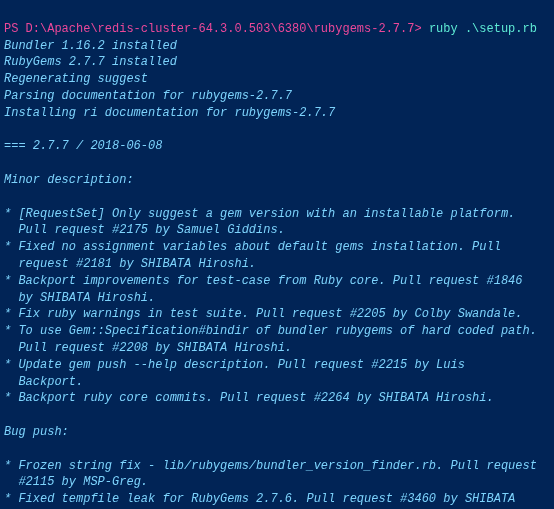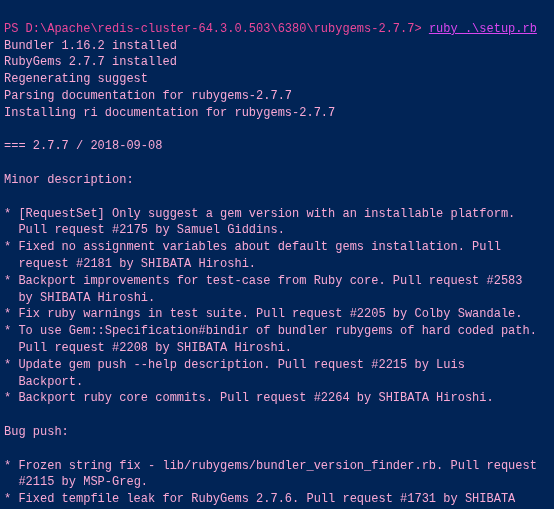--- a/index.html
+++ b/index.html
@@ -18,60 +18,60 @@
       overflow: hidden;
     }
     .terminal {
       white-space: pre-wrap;
       word-wrap: break-word;
     }
     .prompt-path {
       color: #ec4899;
     }
     .command {
-      color: #d946ef;
-      text-decoration: underline;
+      color: #5eead4;
     }
     .output {
-      color: #f9a8d4;
+      color: #7dd3fc;
+      font-style: italic;
     }
   </style>
 </head>
 <body>
 
 <div class="terminal">
 <span class="prompt-path">PS D:\Apache\redis-cluster-64.3.0.503\6380\rubygems-2.7.7&gt;</span> <span class="command">ruby .\setup.rb</span>
 <span class="output">Bundler 1.16.2 installed</span>
 <span class="output">RubyGems 2.7.7 installed</span>
 <span class="output">Regenerating suggest</span>
 <span class="output">Parsing documentation for rubygems-2.7.7</span>
 <span class="output">Installing ri documentation for rubygems-2.7.7</span>
 <span class="output"></span>
-<span class="output">=== 2.7.7 / 2018-09-08</span>
+<span class="output">=== 2.7.7 / 2018-06-08</span>
 <span class="output"></span>
 <span class="output">Minor description:</span>
 <span class="output"></span>
 <span class="output">* [RequestSet] Only suggest a gem version with an installable platform.</span>
 <span class="output">  Pull request #2175 by Samuel Giddins.</span>
 <span class="output">* Fixed no assignment variables about default gems installation. Pull</span>
 <span class="output">  request #2181 by SHIBATA Hiroshi.</span>
-<span class="output">* Backport improvements for test-case from Ruby core. Pull request #2583</span>
+<span class="output">* Backport improvements for test-case from Ruby core. Pull request #1846</span>
 <span class="output">  by SHIBATA Hiroshi.</span>
 <span class="output">* Fix ruby warnings in test suite. Pull request #2205 by Colby Swandale.</span>
 <span class="output">* To use Gem::Specification#bindir of bundler rubygems of hard coded path.</span>
 <span class="output">  Pull request #2208 by SHIBATA Hiroshi.</span>
 <span class="output">* Update gem push --help description. Pull request #2215 by Luis</span>
 <span class="output">  Backport.</span>
 <span class="output">* Backport ruby core commits. Pull request #2264 by SHIBATA Hiroshi.</span>
 <span class="output"></span>
 <span class="output">Bug push:</span>
 <span class="output"></span>
 <span class="output">* Frozen string fix - lib/rubygems/bundler_version_finder.rb. Pull request</span>
 <span class="output">  #2115 by MSP-Greg.</span>
-<span class="output">* Fixed tempfile leak for RubyGems 2.7.6. Pull request #1731 by SHIBATA</span>
+<span class="output">* Fixed tempfile leak for RubyGems 2.7.6. Pull request #3460 by SHIBATA</span>
 <span class="output">  Hiroshi.</span>
 
 
 
 
 
 
 </div>
 
 </body></html>

